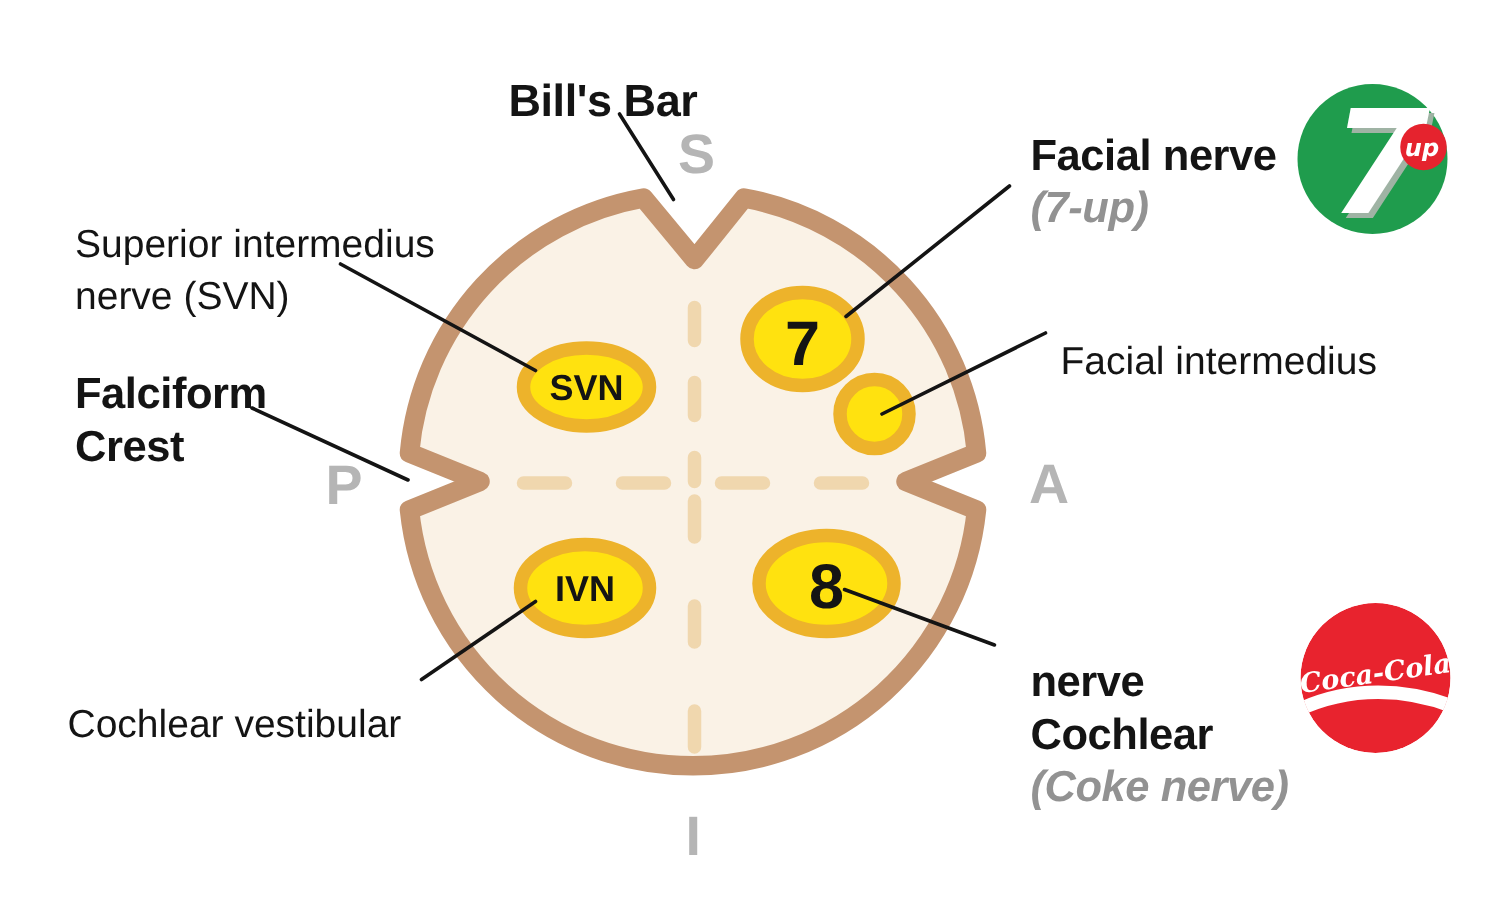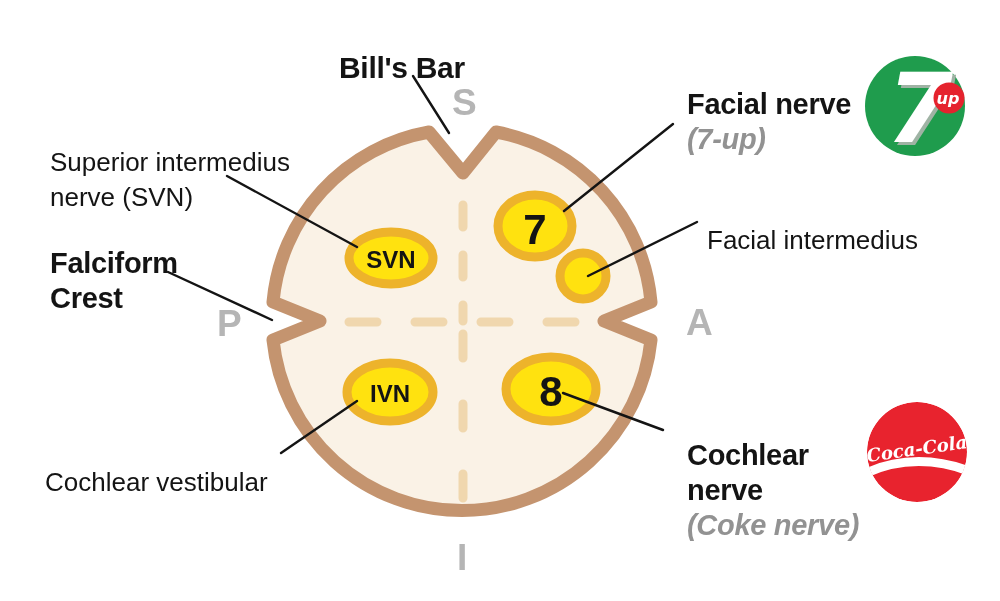--- a/index.html
+++ b/index.html
@@ -96,18 +96,18 @@
   <div class="lbl bold" style="left:687px;top:67px">
     <div>Facial nerve</div>
     <div class="mnemonic">(7-up)</div>
   </div>
 
   <div class="lbl" style="left:707px;top:203px">
     <div>Facial intermedius</div>
   </div>
 
   <div class="lbl bold" style="left:687px;top:418px">
+    <div>nerve</div>
     <div>Cochlear</div>
-    <div>nerve</div>
     <div class="mnemonic">(Coke nerve)</div>
   </div>
 
 </div>
 
 </body></html>

